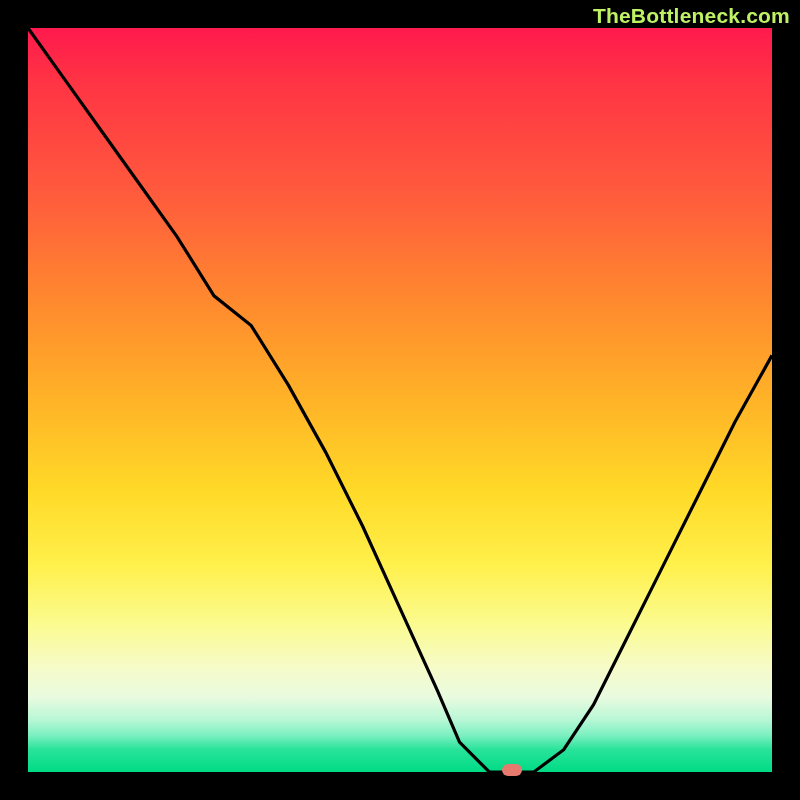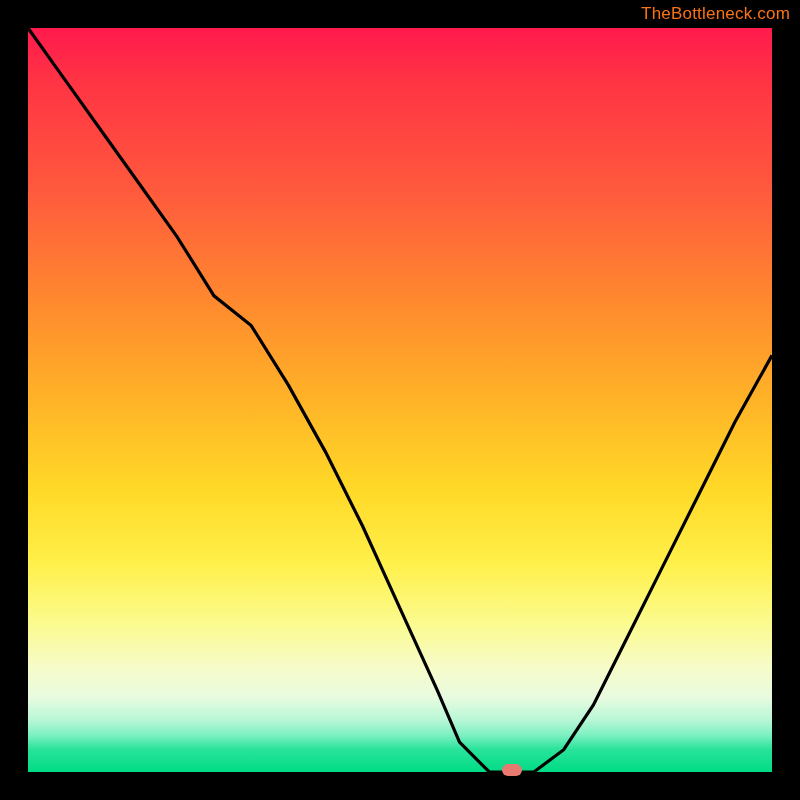--- a/index.html
+++ b/index.html
@@ -54,23 +54,23 @@
     position: absolute;
     width: 20px;
     height: 12px;
     background: #e77a6f;
     border-radius: 6px;
   }
   .watermark {
     position: absolute;
     top: 4px;
     right: 10px;
-    color: #f97316;
-    font-size: 17px;
-    font-weight: 400;
+    color: #bef264;
+    font-size: 21px;
+    font-weight: 700;
     letter-spacing: 0.2px;
     user-select: none;
   }
 </style>
 </head>
 <body>
 
 <div class="frame">
 
   <div class="watermark">TheBottleneck.com</div>

